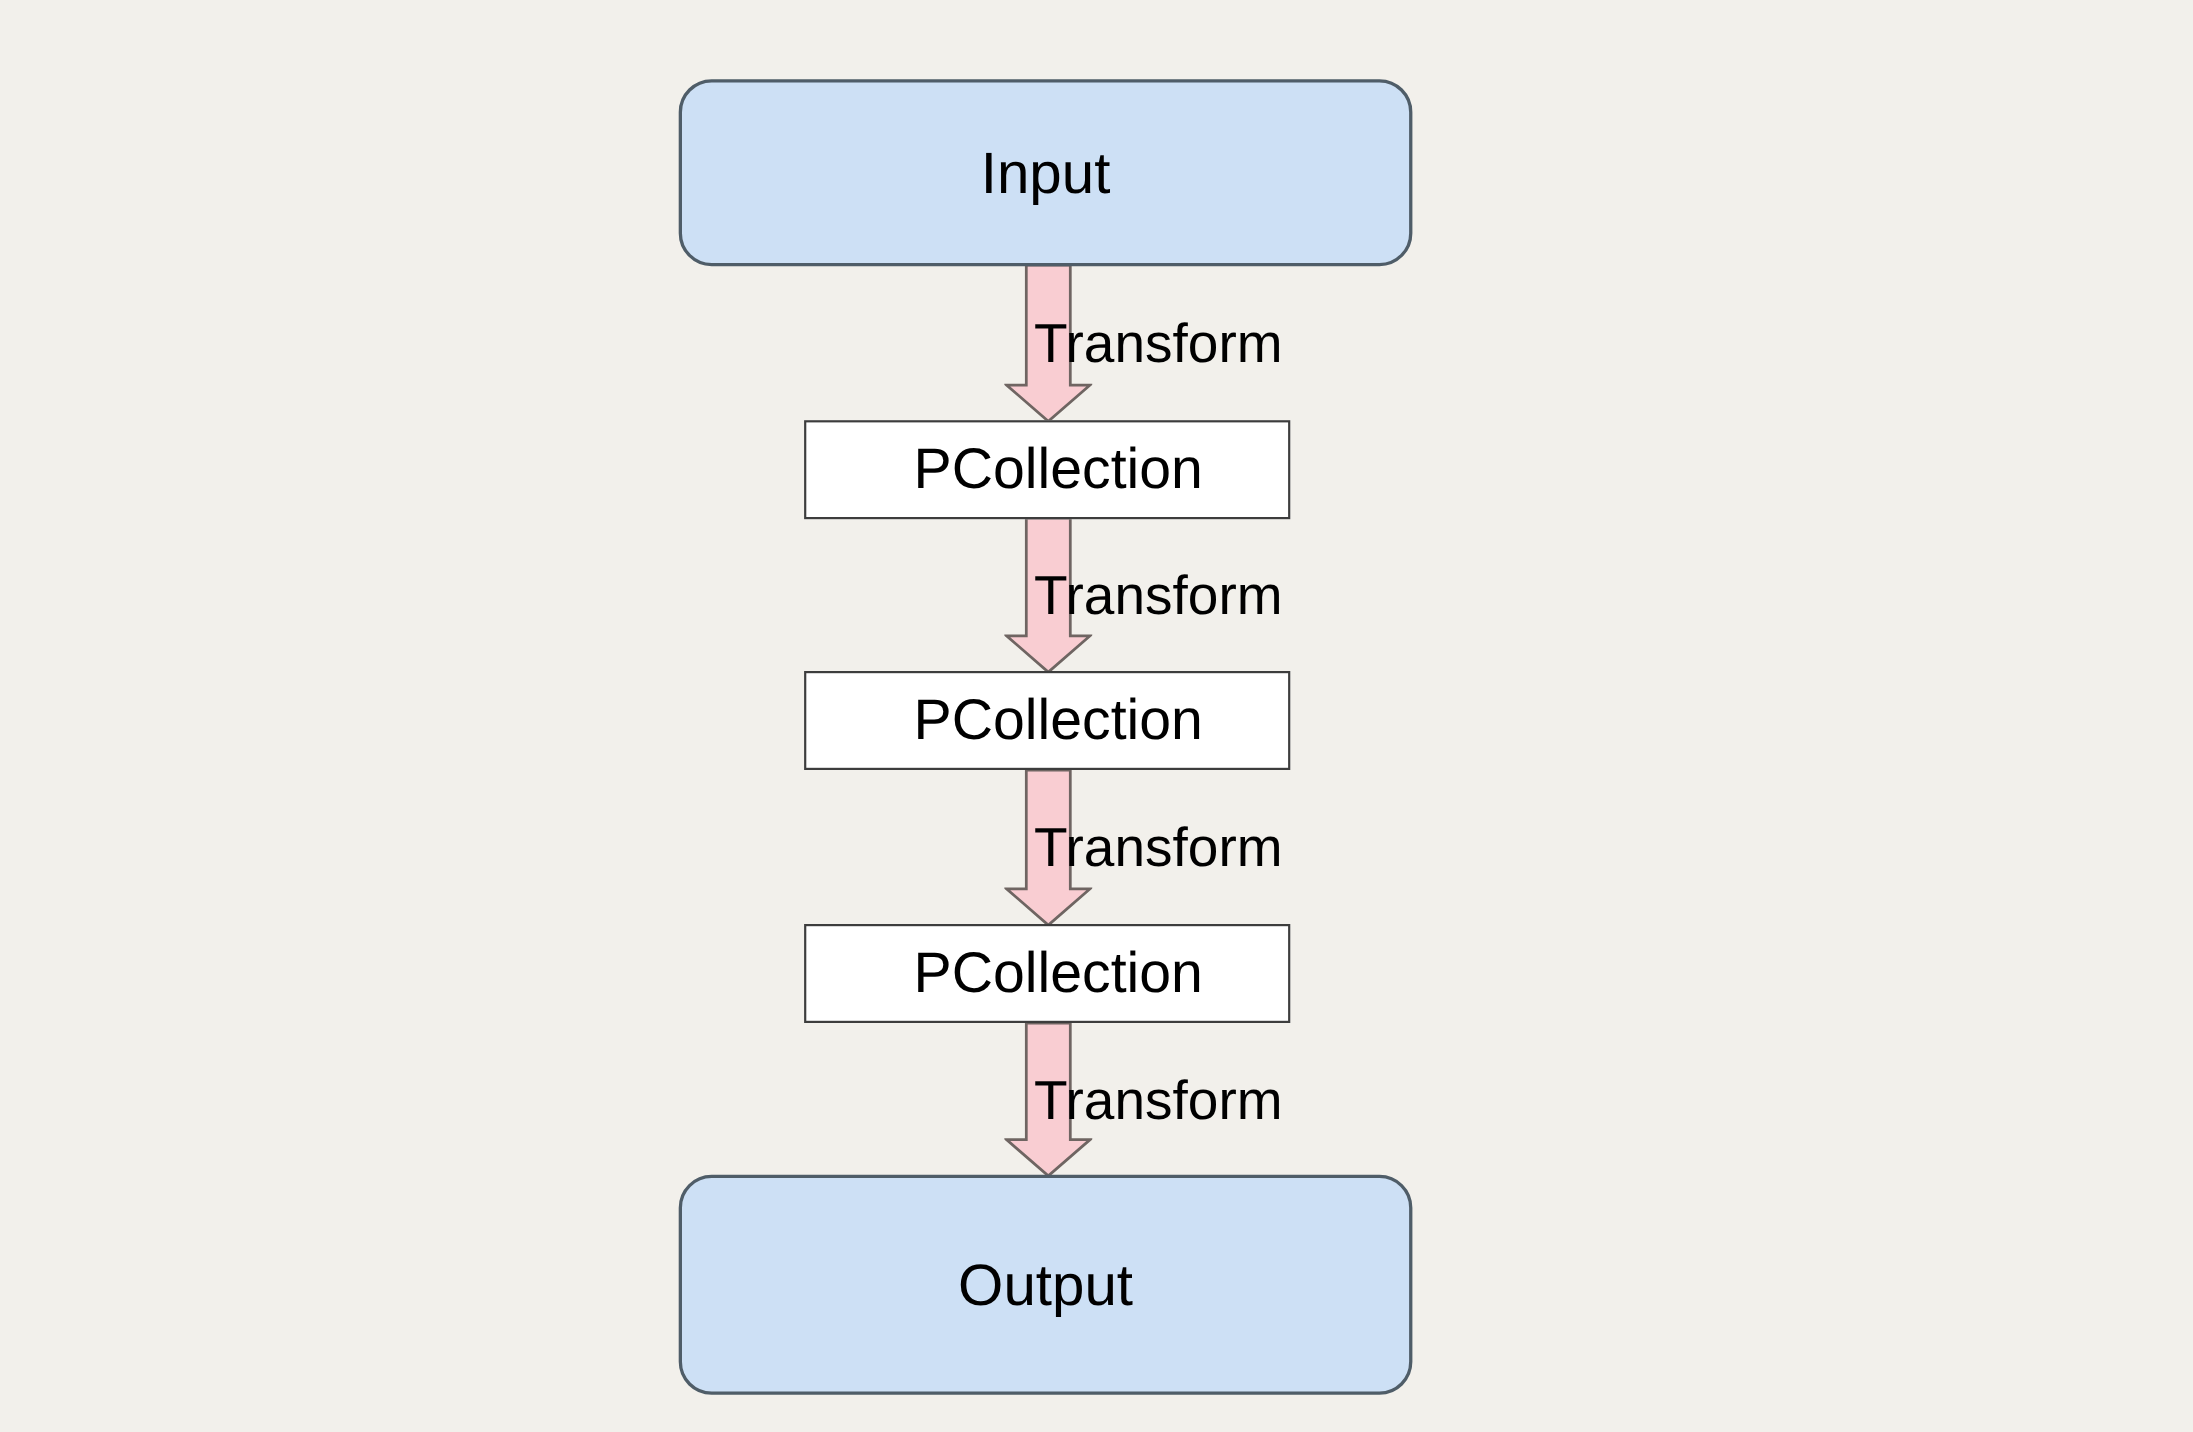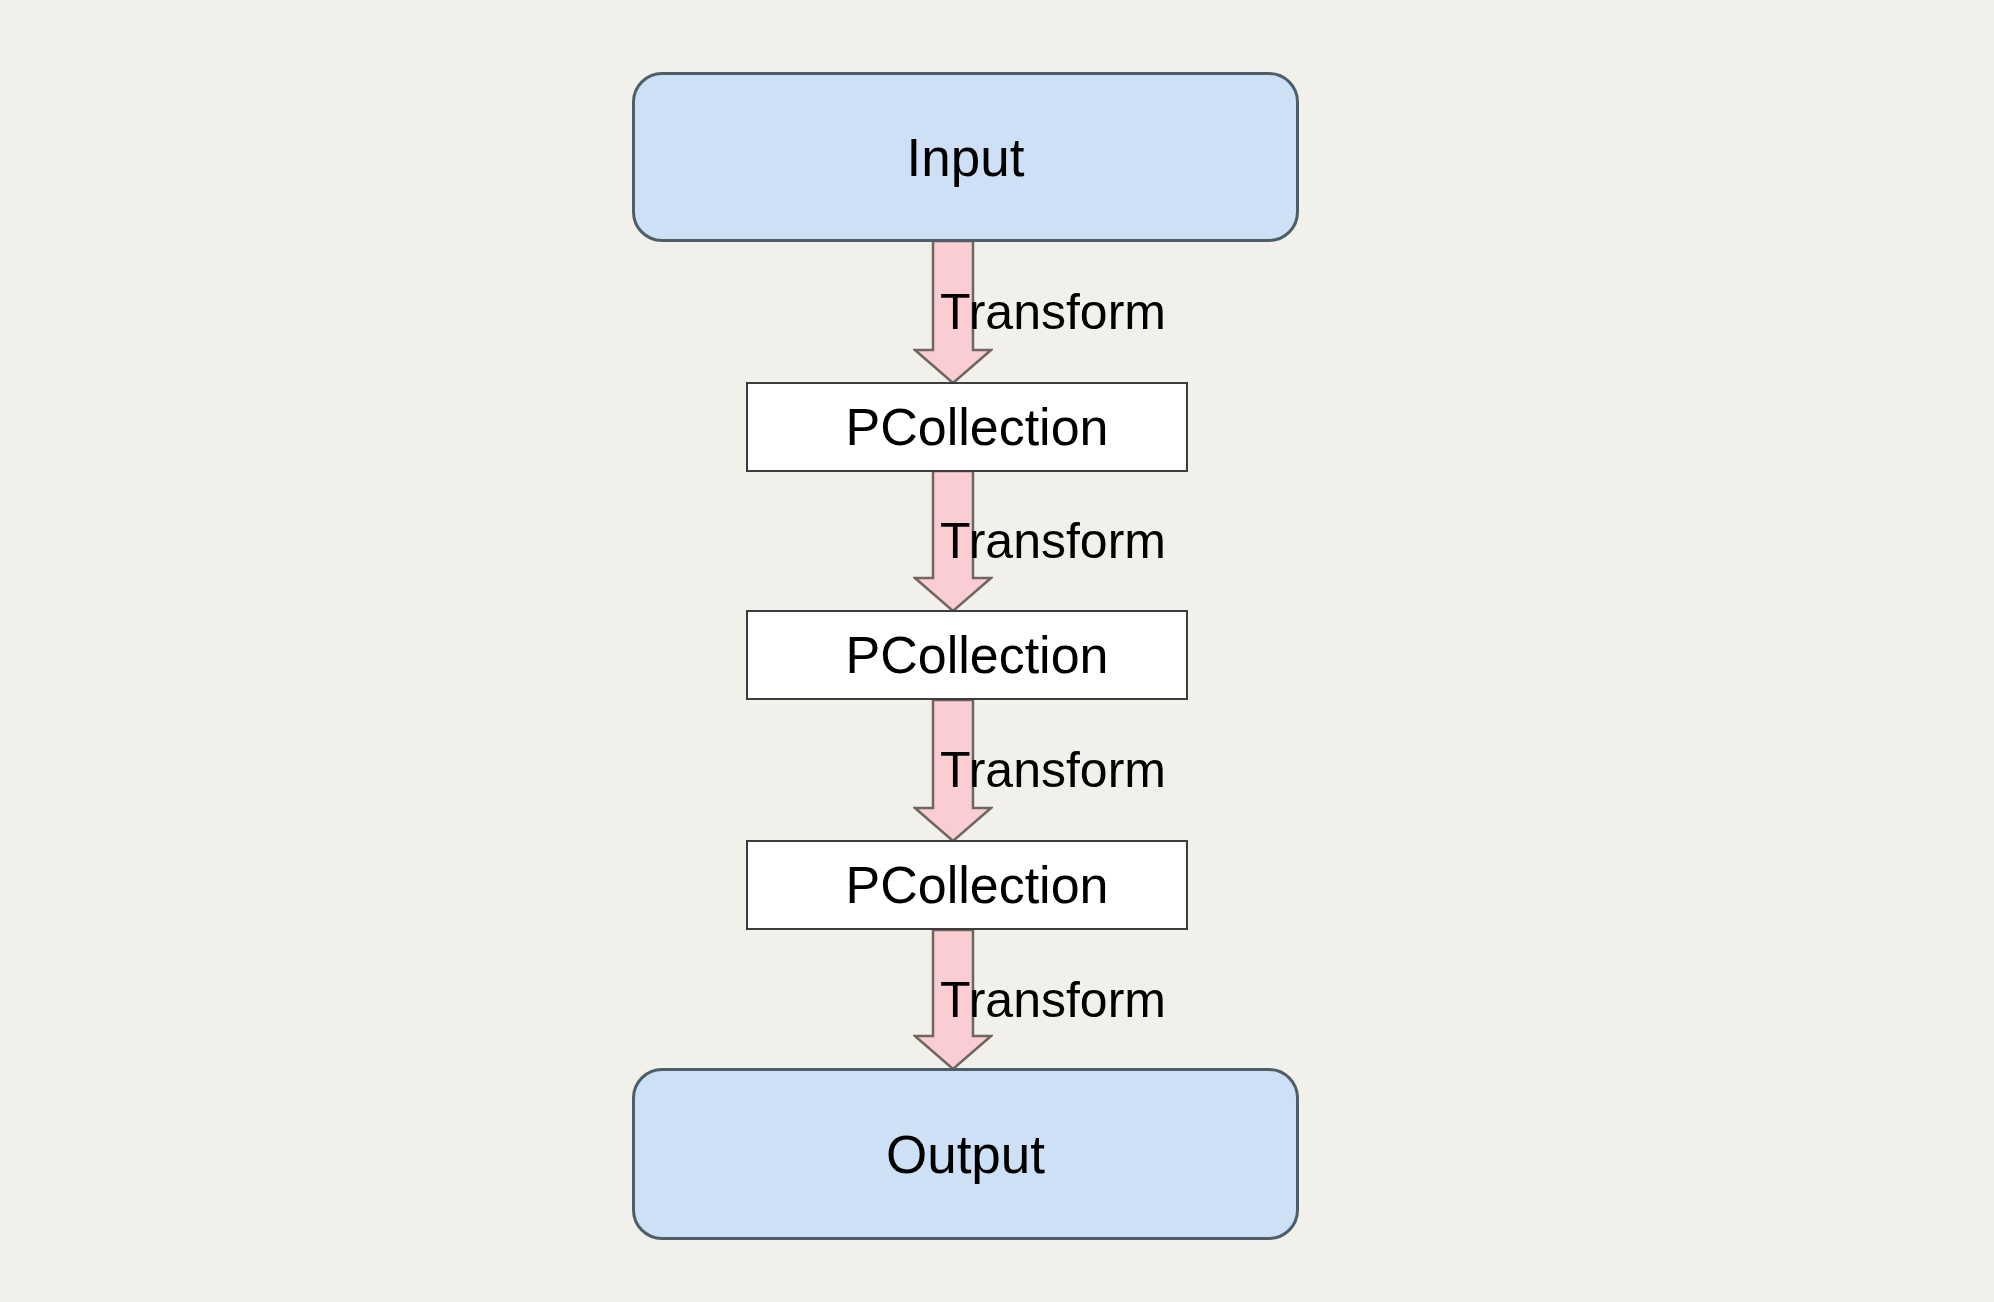--- a/index.html
+++ b/index.html
@@ -18,21 +18,20 @@
     height: 1302px;
     overflow: hidden;
   }
   .node {
     position: absolute;
     display: flex;
     align-items: center;
     justify-content: center;
     box-sizing: border-box;
     text-align: center;
-    margin-left: 15px;
   }
   .node.terminal {
     width: 667px;
     left: 617px;
     height: 170px;
     border: 3px solid #4f5d68;
     border-radius: 30px;
     font-size: 53px;
   }
   .node.process {
@@ -100,17 +99,17 @@
   </div>
 
   <div class="node process" style="top: 610px; background-color: rgb(255, 255, 255); border-color: rgb(61, 61, 61);">
     <span>PCollection</span>
   </div>
 
   <div class="node process" style="top: 840px; background-color: rgb(255, 255, 255); border-color: rgb(61, 61, 61);">
     <span>PCollection</span>
   </div>
 
-  <div class="node terminal" style="top: 1068px; height: 172px; background-color: rgb(205, 224, 245); border-color: rgb(79, 93, 104);">
+  <div class="node terminal" style="top: 1068px; height: 200px; background-color: rgb(205, 224, 245); border-color: rgb(79, 93, 104);">
     <span>Output</span>
   </div>
 
 </div>
 
 </body></html>

